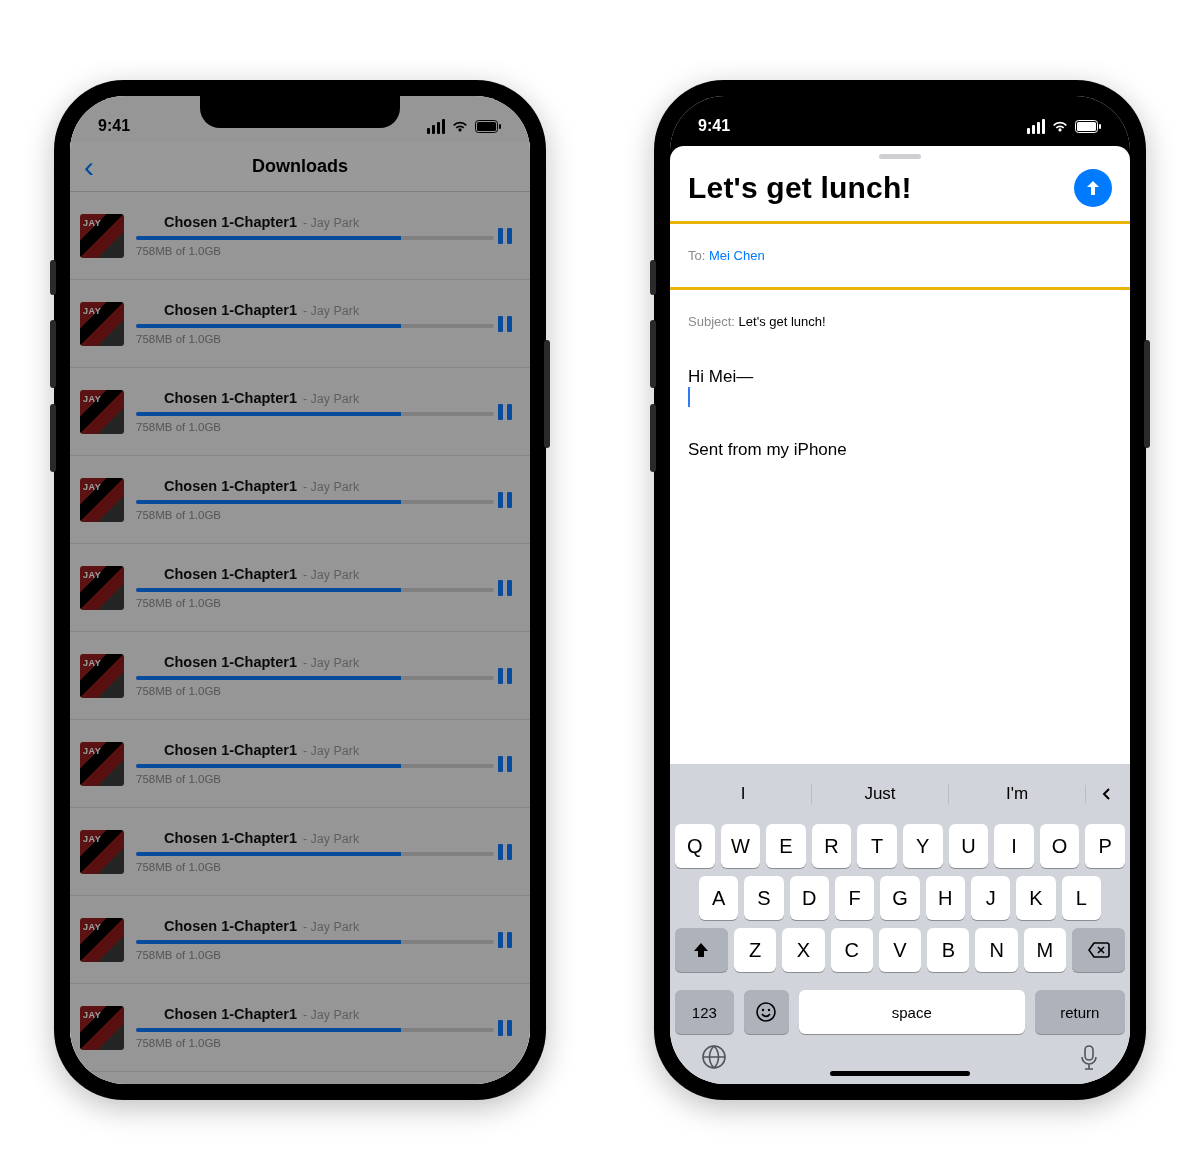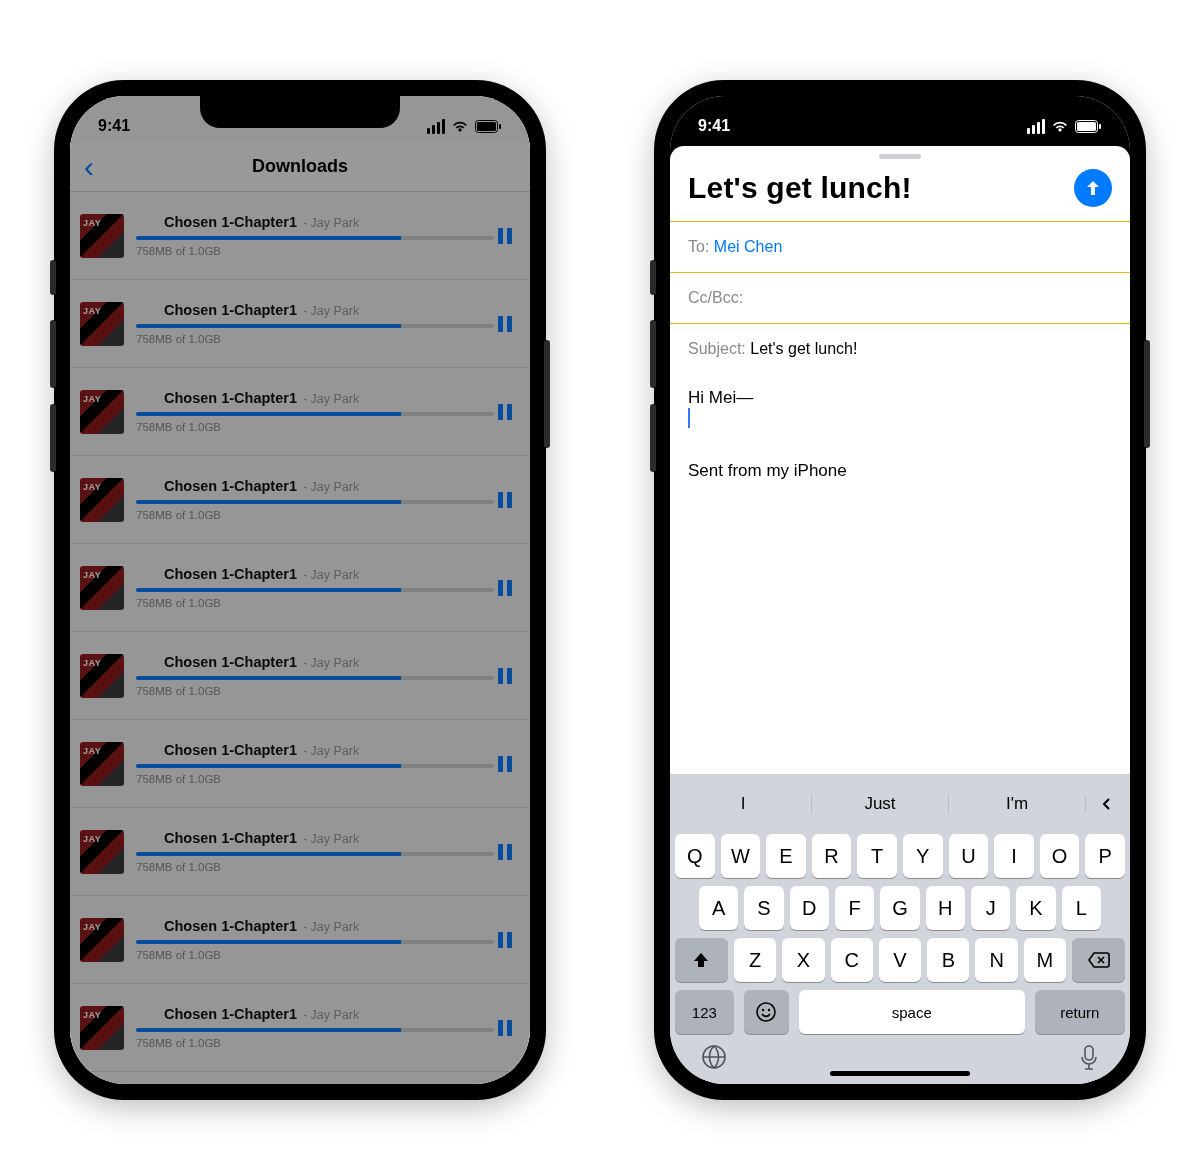--- a/index.html
+++ b/index.html
@@ -98,21 +98,21 @@
     position:absolute; top:50px; left:0; right:0; bottom:0;
     background:#fff; border-top-left-radius:14px; border-top-right-radius:14px;
     display:flex; flex-direction:column;
   }
   .grab { width:42px; height:5px; background:#cfcfd3; border-radius:3px; margin:8px auto 4px;}
   .mail-top { display:flex; align-items:center; justify-content:space-between; padding:4px 18px 6px;}
   .cancel { color:#007aff; font-size:17px; }
   .mail-title { display:flex; align-items:center; justify-content:space-between; padding:6px 18px 14px;}
   .mail-title h1 { font-size:30px; font-weight:800; letter-spacing:.2px;}
   .sendbtn { width:38px; height:38px; border-radius:50%; background:#007aff; display:flex; align-items:center; justify-content:center;}
-  .field { padding:16px 18px; border-top:1px solid #eab308; font-size:16px; color:#8a8a8e;}
+  .field { padding:24px 18px; border-top:3px solid #eab308; font-size:13px; color:#8a8a8e;}
   .field .val { color:#000; }
   .to-val { color:#007aff !important; }
   .body { padding:14px 18px 4px; font-size:17px; color:#000; }
   .caret { display:inline-block; width:2px; height:20px; background:#3478f6; }
   .sig-line { margin-top:28px; }
   .kbd {
     margin-top:auto; background:#d1d4da; padding:8px 5px 6px;
   }
   .sugg { display:flex; height:44px; align-items:center; }
   .sugg div { flex:1; text-align:center; font-size:17px; color:#000; }
@@ -122,21 +122,21 @@
   .key {
     flex:1; height:44px; background:#fff; border-radius:6px;
     box-shadow:0 1px 0 #8b8d93;
     display:flex; align-items:center; justify-content:center;
     font-size:20px; color:#000;
   }
   .key.fn { background:#adb2bb; }
   .key.shift svg, .key.bksp svg { display:block; }
   .krow.mid { padding:0 24px; }
   .krow.bot .key.shift, .krow.bot .key.bksp { flex:1.25; }
-  .fnrow { display:flex; gap:10px; margin-top:8px; }
+  .fnrow { display:flex; gap:10px; margin-top:18px; }
   .fnrow .key { font-size:15px; }
   .fnrow .num { flex:1.3; background:#adb2bb; }
   .fnrow .emo { flex:1; background:#adb2bb; }
   .fnrow .space { flex:5; }
   .fnrow .ret { flex:2; background:#adb2bb; }
   .dock { display:flex; justify-content:space-between; padding:10px 26px 2px; }
   .homebar { position:absolute; bottom:8px; left:50%; transform:translateX(-50%);
     width:140px; height:5px; background:#000; border-radius:3px; }
 </style>
 </head>
@@ -392,21 +392,20 @@
           <div class="sendbtn">
             <svg width="20" height="20" viewBox="0 0 20 20">
                 <path fill="#fff" d="M10 3l6 6h-4v8H8v-8H4l6-6z"></path>
               </svg>
           </div>
         </div>
         <div class="field">
           <span>To:</span>
           <span class="val to-val">Mei Chen</span>
         </div>
-        <div class="field">Cc/Bcc:</div>
         <div class="field">
           <span>Subject:</span>
           <span class="val">Let's get lunch!</span>
         </div>
         <div class="body">
           <div>Hi Mei—</div>
           <div><span class="caret"></span></div>
           <div class="sig-line">Sent from my iPhone</div>
         </div>
 

